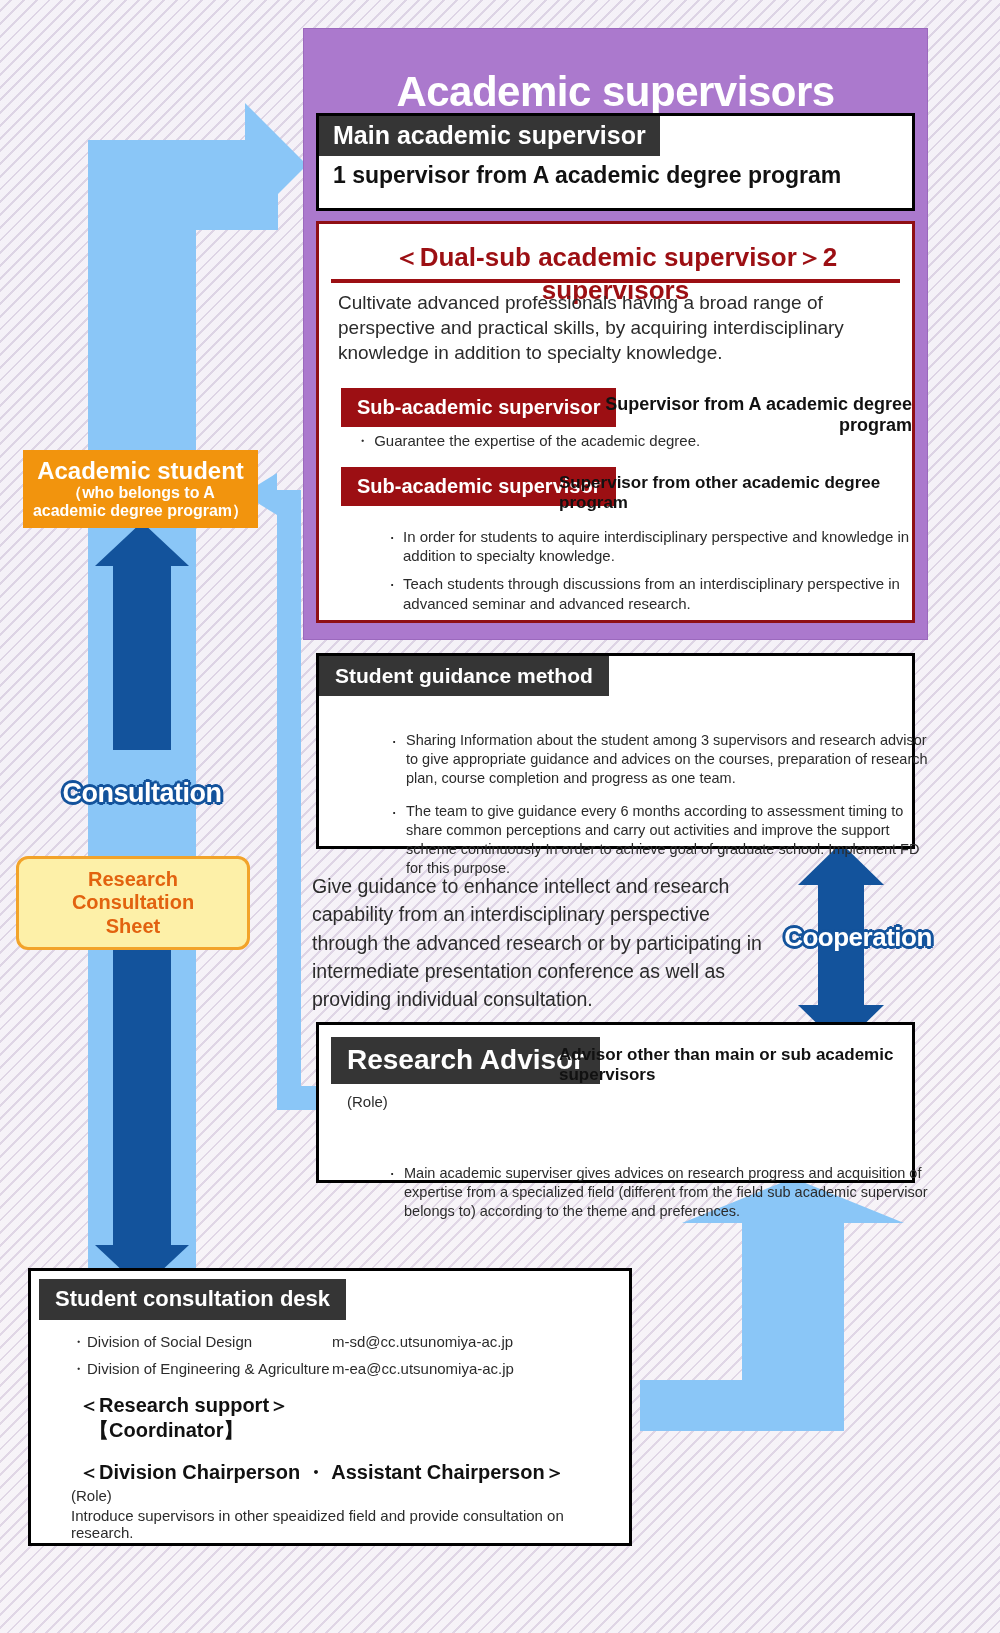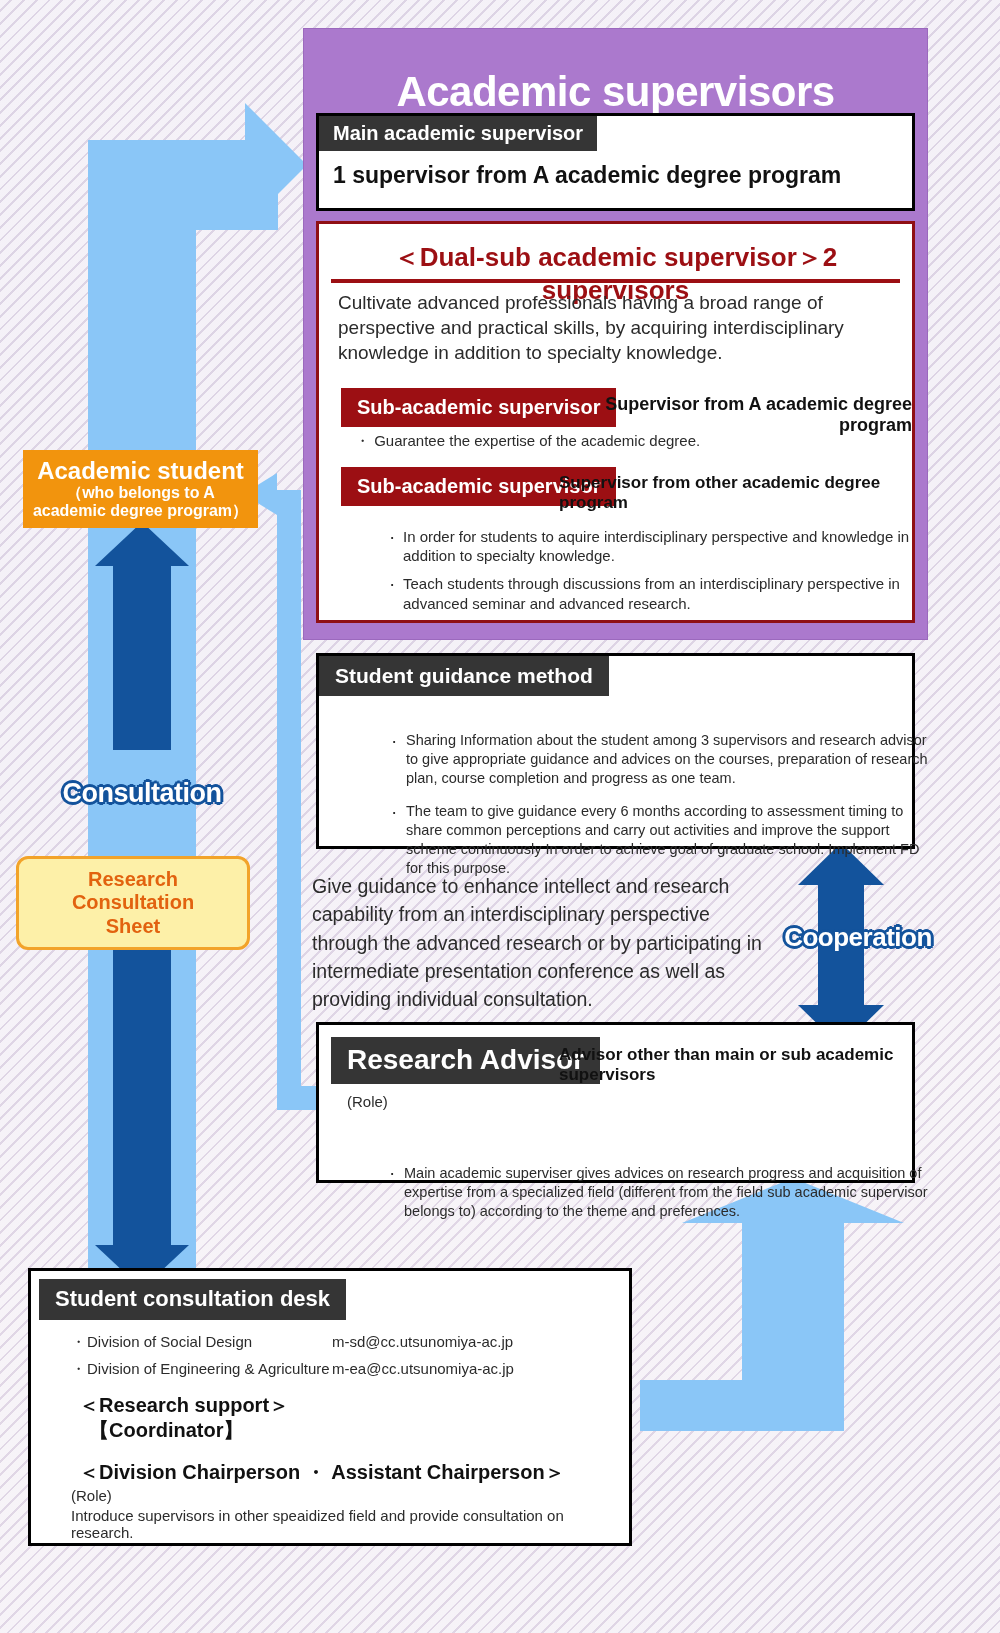--- a/index.html
+++ b/index.html
@@ -62,21 +62,21 @@
     box-shadow:0 0 0 1px #9b69bd inset;
   }
   #academic-supervisors-title{
     position:absolute;left:0;top:40px;width:100%;text-align:center;
     color:#ffffff;font-size:42px;font-weight:bold;letter-spacing:-0.5px;
   }
 
   .wbox{background:#ffffff;border:3px solid #000000;}
   .dark-tag{
     display:inline-block;background:#353535;color:#fff;font-weight:bold;
-    padding:7px 14px 8px 14px;font-size:20px;line-height:1;
+    padding:7px 14px 8px 14px;font-size:25px;line-height:1;
   }
   .red-tag{
     display:inline-block;background:#9c0f13;color:#fff;font-weight:bold;
     padding:9px 16px 10px 16px;font-size:20px;line-height:1;
   }
 
   #main-supervisor-box{left:316px;top:113px;width:593px;height:92px;}
   #main-supervisor-tag{position:absolute;left:0;top:0;}
   #main-supervisor-text{position:absolute;left:14px;top:46px;font-size:23px;font-weight:bold;color:#111;}
 

